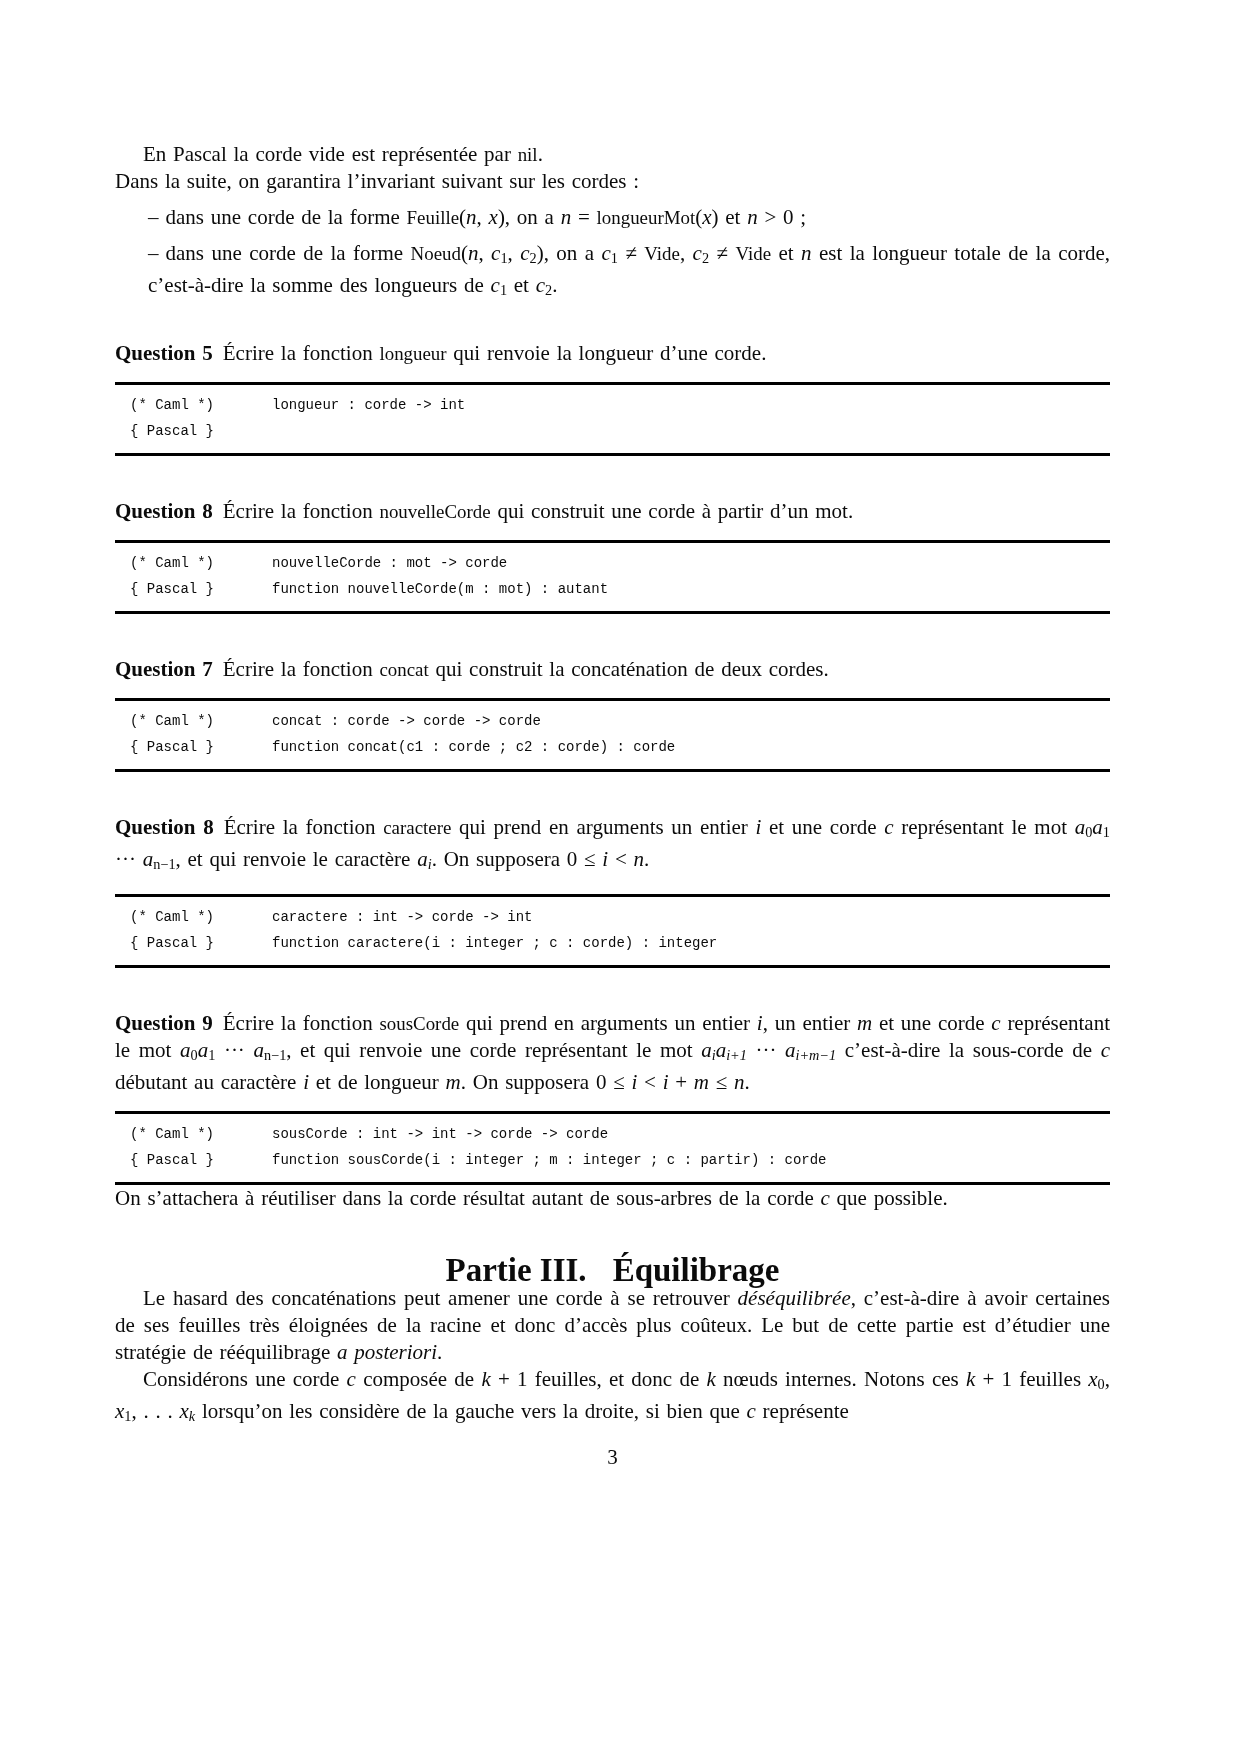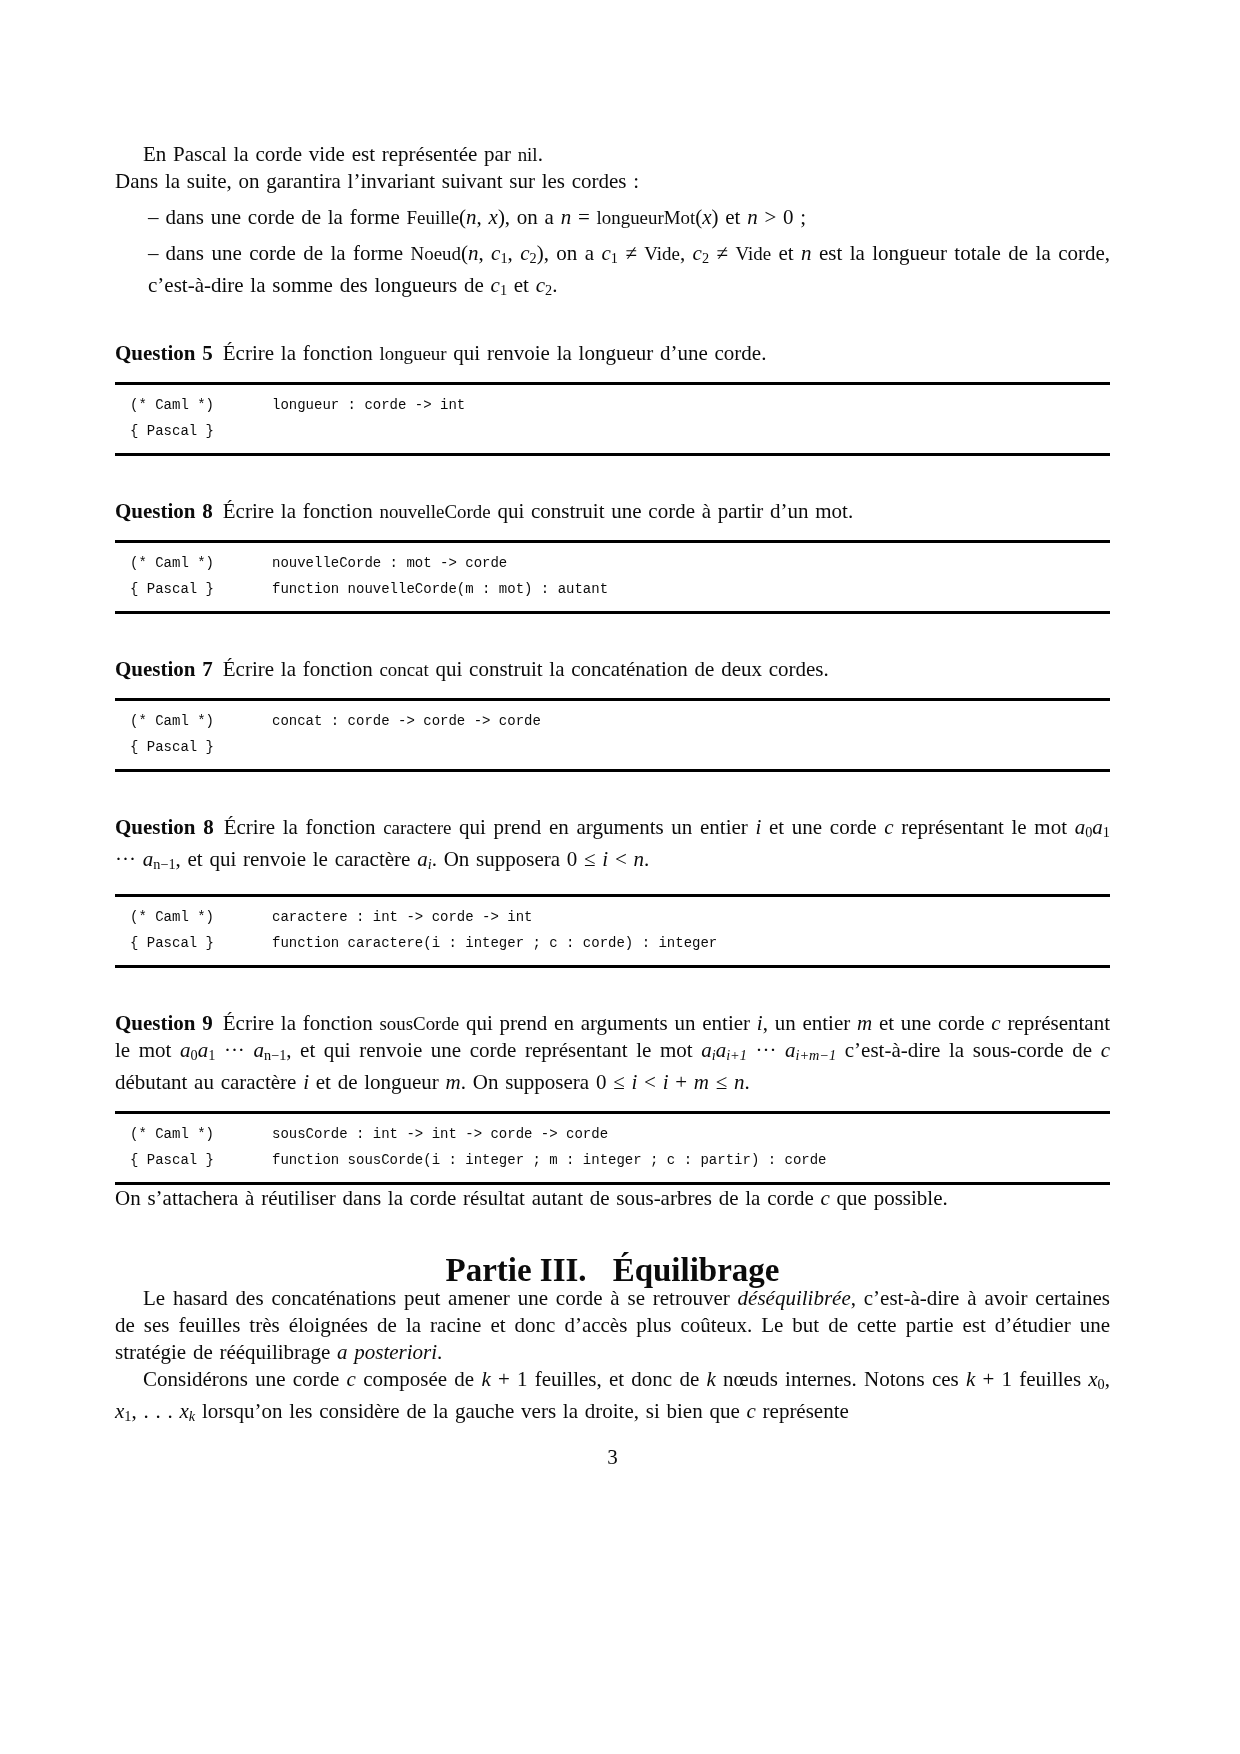--- a/index.html
+++ b/index.html
@@ -64,21 +64,21 @@
     <div class="codebox">
       <div class="codeline"><span class="clabel">(* Caml *)</span><span>nouvelleCorde : mot -&gt; corde</span></div>
       <div class="codeline"><span class="clabel">{ Pascal }</span><span>function nouvelleCorde(m : mot) : autant</span></div>
     </div>
   </div>
 
   <div class="question">
     <p class="p qhead"><span class="qlabel">Question 7</span><span><span>Écrire la fonction </span><span class="s-tt">concat</span><span> qui construit la concaténation de deux cordes.</span></span></p>
     <div class="codebox">
       <div class="codeline"><span class="clabel">(* Caml *)</span><span>concat : corde -&gt; corde -&gt; corde</span></div>
-      <div class="codeline"><span class="clabel">{ Pascal }</span></div>
+      <div class="codeline"><span class="clabel">{ Pascal }</span><span>function concat(c1 : corde ; c2 : corde) : corde</span></div>
     </div>
   </div>
 
   <div class="question">
     <p class="p qhead"><span class="qlabel">Question 8</span><span><span>Écrire la fonction </span><span class="s-tt">caractere</span><span> qui prend en arguments un entier </span><span class="s-i">i</span><span> et une corde </span><span class="s-i">c</span><span> représentant le mot </span><span class="s-i">a</span><span class="s-sub">0</span><span class="s-i">a</span><span class="s-sub">1</span><span> ··· </span><span class="s-i">a</span><span class="s-sub">n−1</span><span>, et qui renvoie le caractère </span><span class="s-i">a</span><span class="s-i s-sub">i</span><span>. On supposera 0 ≤ </span><span class="s-i">i</span><span> &lt; </span><span class="s-i">n</span><span>.</span></span></p>
     <div class="codebox">
       <div class="codeline"><span class="clabel">(* Caml *)</span><span>caractere : int -&gt; corde -&gt; int</span></div>
       <div class="codeline"><span class="clabel">{ Pascal }</span><span>function caractere(i : integer ; c : corde) : integer</span></div>
     </div>
   </div>

